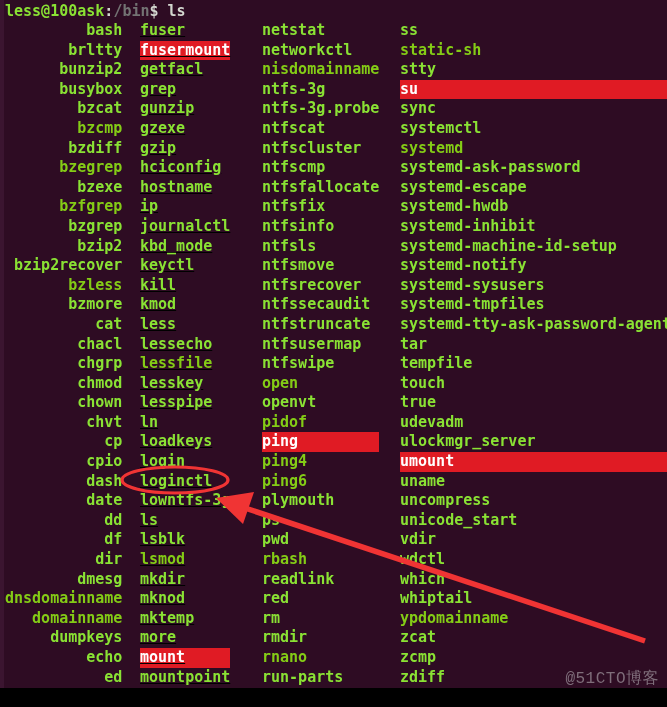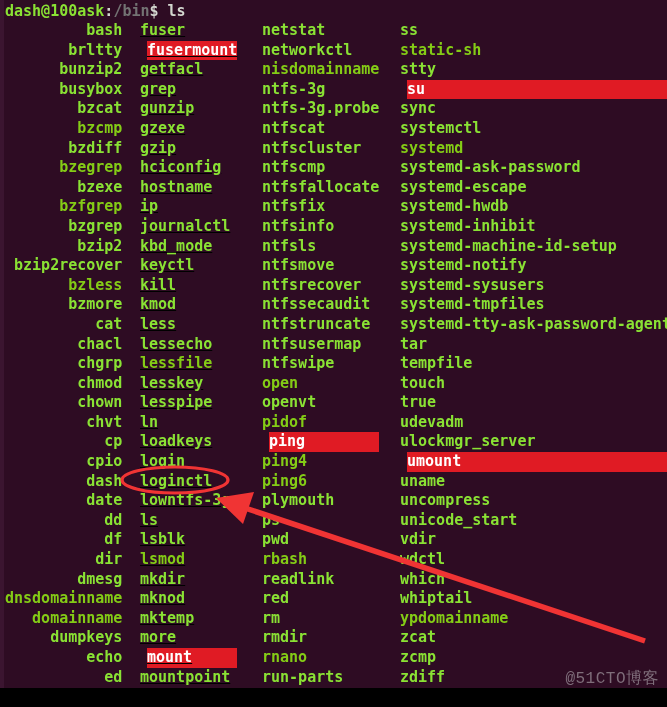--- a/index.html
+++ b/index.html
@@ -40,40 +40,40 @@
     white-space:pre;
   }
   #col0 { left:5px;text-align:right; }
   #col1 { left:140px;text-decoration:underline; }
   #col2 { left:262px; }
   #col3 { left:400px; }
 
   .e { display:block; font-weight:bold; height:19.6px; }
   .c-exec { color:#8ae234; }
   .c-link { color:#84cc16; }
-  .c-setuid { color:#ffffff; background:#e01b24;margin-left:7px; }
+  .c-setuid { color:#ffffff; background:#e01b24; }
 
   #annotations {
     position:absolute; left:0; top:0; width:667px; height:707px;
     pointer-events:none;
   }
   #watermark {
     position:absolute; right:8px; top:668px;
     font-family:Liberation Mono, monospace;
     font-size:16px; color:#9a8f98; opacity:.75;
     letter-spacing:.5px;
   }
 </style>
 </head>
 <body>
 
 <div id="terminal">
   <div id="left-edge"></div>
 
-  <div id="prompt-line"><span class="pc-user">dash@100ask</span><span class="pc-colon">:</span><span class="pc-path">/bin</span><span class="pc-dollar">$ </span><span class="pc-cmd">ls</span></div>
+  <div id="prompt-line"><span class="pc-user">less@100ask</span><span class="pc-colon">:</span><span class="pc-path">/bin</span><span class="pc-dollar">$ </span><span class="pc-cmd">ls</span></div>
 
   <div class="col" id="col0"><span class="e c-exec">bash</span><span class="e c-exec">brltty</span><span class="e c-exec">bunzip2</span><span class="e c-exec">busybox</span><span class="e c-exec">bzcat</span><span class="e c-link">bzcmp</span><span class="e c-exec">bzdiff</span><span class="e c-link">bzegrep</span><span class="e c-exec">bzexe</span><span class="e c-link">bzfgrep</span><span class="e c-exec">bzgrep</span><span class="e c-exec">bzip2</span><span class="e c-exec">bzip2recover</span><span class="e c-link">bzless</span><span class="e c-exec">bzmore</span><span class="e c-exec">cat</span><span class="e c-exec">chacl</span><span class="e c-exec">chgrp</span><span class="e c-exec">chmod</span><span class="e c-exec">chown</span><span class="e c-exec">chvt</span><span class="e c-exec">cp</span><span class="e c-exec">cpio</span><span class="e c-exec">dash</span><span class="e c-exec">date</span><span class="e c-exec">dd</span><span class="e c-exec">df</span><span class="e c-exec">dir</span><span class="e c-exec">dmesg</span><span class="e c-link">dnsdomainname</span><span class="e c-link">domainname</span><span class="e c-exec">dumpkeys</span><span class="e c-exec">echo</span><span class="e c-exec">ed</span><span class="e c-exec">efibootdump</span></div>
   <div class="col" id="col1"><span class="e c-exec">fuser</span><span class="e c-setuid">fusermount</span><span class="e c-exec">getfacl</span><span class="e c-exec">grep</span><span class="e c-exec">gunzip</span><span class="e c-exec">gzexe</span><span class="e c-exec">gzip</span><span class="e c-exec">hciconfig</span><span class="e c-exec">hostname</span><span class="e c-exec">ip</span><span class="e c-exec">journalctl</span><span class="e c-exec">kbd_mode</span><span class="e c-exec">keyctl</span><span class="e c-exec">kill</span><span class="e c-exec">kmod</span><span class="e c-exec">less</span><span class="e c-exec">lessecho</span><span class="e c-link">lessfile</span><span class="e c-exec">lesskey</span><span class="e c-exec">lesspipe</span><span class="e c-exec">ln</span><span class="e c-exec">loadkeys</span><span class="e c-exec">login</span><span class="e c-exec">loginctl</span><span class="e c-exec">lowntfs-3g</span><span class="e c-exec">ls</span><span class="e c-exec">lsblk</span><span class="e c-link">lsmod</span><span class="e c-exec">mkdir</span><span class="e c-exec">mknod</span><span class="e c-exec">mktemp</span><span class="e c-exec">more</span><span class="e c-setuid">mount</span><span class="e c-exec">mountpoint</span><span class="e c-link">mt</span></div>
   <div class="col" id="col2"><span class="e c-exec">netstat</span><span class="e c-exec">networkctl</span><span class="e c-link">nisdomainname</span><span class="e c-exec">ntfs-3g</span><span class="e c-exec">ntfs-3g.probe</span><span class="e c-exec">ntfscat</span><span class="e c-exec">ntfscluster</span><span class="e c-exec">ntfscmp</span><span class="e c-exec">ntfsfallocate</span><span class="e c-exec">ntfsfix</span><span class="e c-exec">ntfsinfo</span><span class="e c-exec">ntfsls</span><span class="e c-exec">ntfsmove</span><span class="e c-exec">ntfsrecover</span><span class="e c-exec">ntfssecaudit</span><span class="e c-exec">ntfstruncate</span><span class="e c-exec">ntfsusermap</span><span class="e c-exec">ntfswipe</span><span class="e c-link">open</span><span class="e c-exec">openvt</span><span class="e c-link">pidof</span><span class="e c-setuid">ping</span><span class="e c-link">ping4</span><span class="e c-link">ping6</span><span class="e c-exec">plymouth</span><span class="e c-exec">ps</span><span class="e c-exec">pwd</span><span class="e c-link">rbash</span><span class="e c-exec">readlink</span><span class="e c-exec">red</span><span class="e c-exec">rm</span><span class="e c-exec">rmdir</span><span class="e c-link">rnano</span><span class="e c-exec">run-parts</span><span class="e c-exec">sed</span></div>
   <div class="col" id="col3"><span class="e c-exec">ss</span><span class="e c-link">static-sh</span><span class="e c-exec">stty</span><span class="e c-setuid">su</span><span class="e c-exec">sync</span><span class="e c-exec">systemctl</span><span class="e c-link">systemd</span><span class="e c-exec">systemd-ask-password</span><span class="e c-exec">systemd-escape</span><span class="e c-exec">systemd-hwdb</span><span class="e c-exec">systemd-inhibit</span><span class="e c-exec">systemd-machine-id-setup</span><span class="e c-exec">systemd-notify</span><span class="e c-exec">systemd-sysusers</span><span class="e c-exec">systemd-tmpfiles</span><span class="e c-exec">systemd-tty-ask-password-agent</span><span class="e c-exec">tar</span><span class="e c-exec">tempfile</span><span class="e c-exec">touch</span><span class="e c-exec">true</span><span class="e c-exec">udevadm</span><span class="e c-exec">ulockmgr_server</span><span class="e c-setuid">umount</span><span class="e c-exec">uname</span><span class="e c-exec">uncompress</span><span class="e c-exec">unicode_start</span><span class="e c-exec">vdir</span><span class="e c-exec">wdctl</span><span class="e c-exec">which</span><span class="e c-exec">whiptail</span><span class="e c-link">ypdomainname</span><span class="e c-exec">zcat</span><span class="e c-exec">zcmp</span><span class="e c-exec">zdiff</span><span class="e c-exec">zegrep</span></div>
 
   <div id="watermark">@51CTO博客</div>
 </div>
 
 <div id="bottom-bar"></div>

